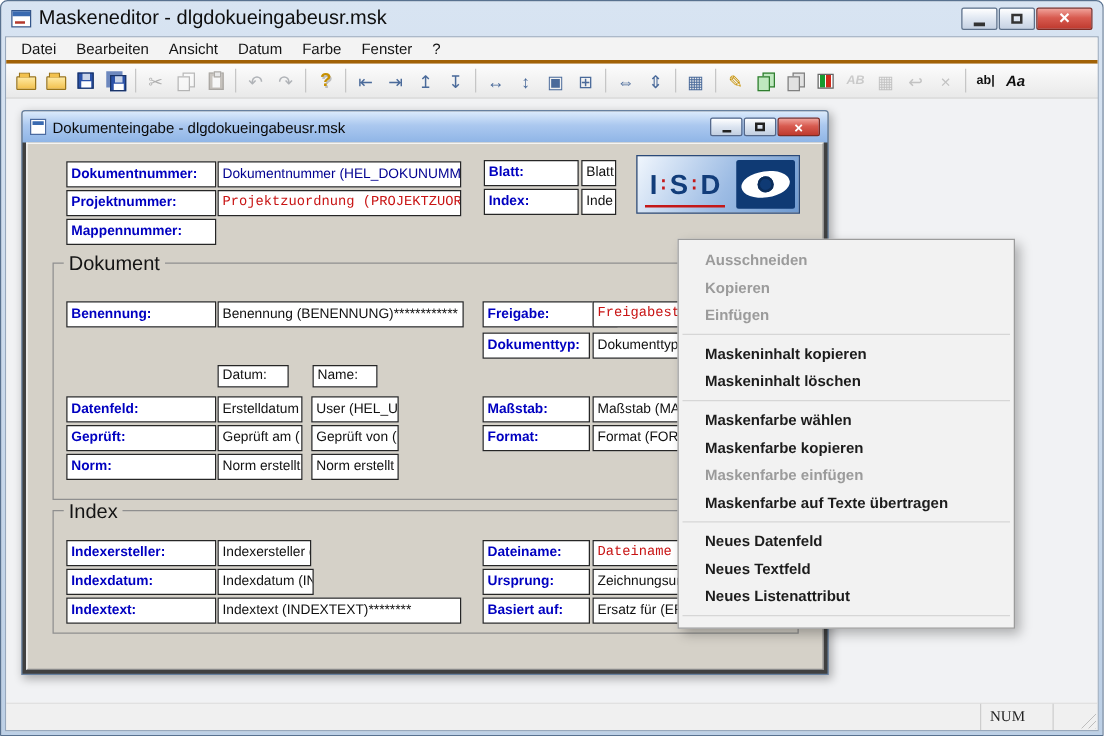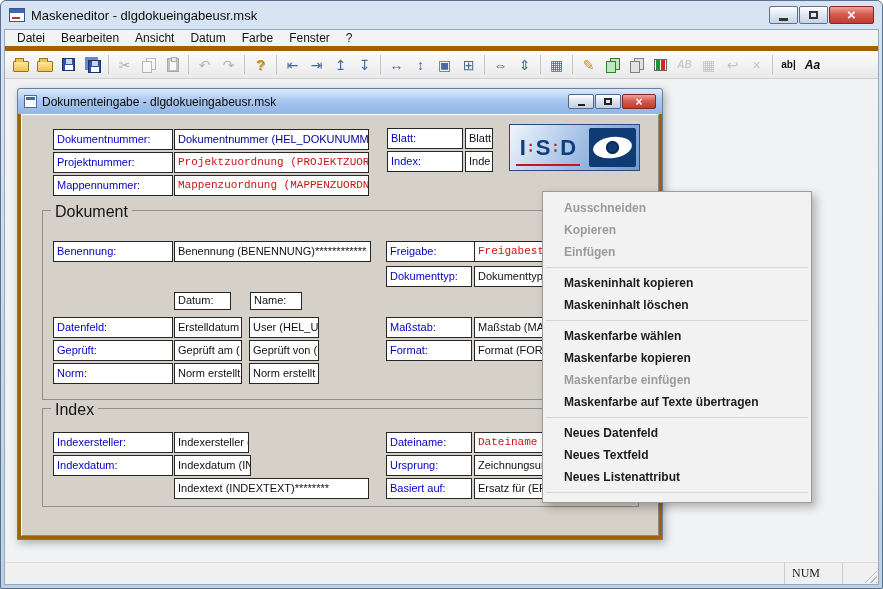--- a/index.html
+++ b/index.html
@@ -5,32 +5,32 @@
 <style>
   html,body{margin:0;padding:0;background:#ffffff;}
   *{box-sizing:border-box;}
   .window{position:relative;width:883px;height:589px;font-family:"Liberation Sans",sans-serif;
     background:linear-gradient(#d8e4f2,#bdd0e6);border:1px solid #58718f;border-radius:6px 6px 1px 1px;overflow:hidden;}
   
   .titlebar{height:28px;display:flex;align-items:center;padding:0 8px;}
   .app-icon{width:16px;height:14px;border:1px solid #33558a;background:#fff;position:relative;margin-right:6px;flex:none;}
   .app-icon::before{content:"";position:absolute;left:0;top:0;right:0;height:4px;background:#3a6ab0;}
   .app-icon::after{content:"";position:absolute;left:2px;bottom:2px;width:8px;height:2px;background:#b43a2e;}
-  .title-text{font-size:13px;color:#0e0e0e;white-space:nowrap;}
+  .title-text{font-size:16px;color:#0e0e0e;white-space:nowrap;}
   .win-controls{margin-left:auto;display:flex;gap:1px;align-self:flex-start;margin-top:5px;}
   .wbtn{width:29px;height:18px;border:1px solid #5e718a;border-radius:2px;display:flex;align-items:center;justify-content:center;
     background:linear-gradient(#ffffff,#e2e9f3 45%,#c6d2e3);}
   .g-min{width:9px;height:3px;background:#333;margin-top:8px;}
   .g-max{width:9px;height:8px;border:2px solid #333;background:transparent;}
   .wbtn.close{width:45px;background:linear-gradient(#f0a29a,#d85b50 45%,#bf3a2f);border-color:#7d2b24;color:#fff;
     font-size:15px;font-weight:700;line-height:16px;}
   
   .app-body{position:absolute;left:3px;right:3px;top:28px;bottom:3px;background:#f0f0f0;border:1px solid #98a8bc;
     display:flex;flex-direction:column;}
-  .menubar{height:21px;display:flex;align-items:center;background:#f3f3f3;border-bottom:5px solid #a16207;padding-left:4px;flex:none;}
+  .menubar{height:21px;display:flex;align-items:center;background:#f3f3f3;border-bottom:3px solid #a16207;padding-left:4px;flex:none;}
   .menu-item{padding:2px 8px;font-size:12px;color:#141414;}
   .toolbar{height:28px;display:flex;align-items:center;background:linear-gradient(#fcfcfc,#e9e9e9);
     border-bottom:1px solid #cfcfcf;padding:0 4px;gap:1px;flex:none;}
   .tbtn{width:23px;height:23px;display:flex;align-items:center;justify-content:center;border-radius:2px;flex:none;}
   .tbtn.disabled{opacity:.45;filter:grayscale(.8);}
   .tsep{width:1px;height:19px;background:#c6c6c6;margin:0 3px;flex:none;}
   .ticon{display:flex;align-items:center;justify-content:center;font-size:14px;line-height:1;}
   
   .icon-folder-open,.icon-folder{position:relative;width:16px;height:11px;margin-top:3px;border:1px solid #9a7418;border-radius:1px;
     background:linear-gradient(#ffe9a0,#f2c14e);}
@@ -51,41 +51,41 @@
   .icon-clipboard::before{content:"";position:absolute;left:2px;top:2px;width:6px;height:9px;background:#fff;}
   .icon-clipboard::after{content:"";position:absolute;left:3px;top:-2px;width:4px;height:3px;background:#d9d9d9;border:1px solid #6e4f22;}
   .icon-flag{width:13px;height:12px;border:1px solid #666;
     background:linear-gradient(90deg,#ffffff 0 12%,#169a2f 12% 44%,#ffffff 44% 56%,#cf2a1b 56% 88%,#ffffff 88%);}
   .icon-help{font-weight:800;font-size:15px;text-shadow:1px 1px 0 #bdbdbd;}
   .icon-ab-caps{font-style:italic;font-weight:700;font-size:10px;color:#9a9a9a;}
   .icon-ab-field{font-weight:700;font-size:10px;color:#101010;}
   .icon-aa-text{font-style:italic;font-weight:700;font-size:12px;color:#101010;}
   
   .client{position:relative;flex:1;background:#f1f2f4;overflow:hidden;}
-  .child{position:absolute;left:12px;top:9px;width:646px;height:452px;background:#a16207;border:1px solid #67809f;
+  .child{position:absolute;left:12px;top:9px;width:646px;height:452px;background:#404040;border:1px solid #67809f;
     border-radius:3px 3px 0 0;box-shadow:2px 3px 8px rgba(0,0,0,.3);z-index:1;}
   .child-titlebar{height:25px;display:flex;align-items:center;padding:0 6px;border-radius:2px 2px 0 0;
     background:linear-gradient(#dcebfc,#abc8ef 45%,#8fb5e6);}
   .doc-icon{width:13px;height:13px;background:#fff;border:1px solid #4a6aa0;position:relative;margin-right:5px;flex:none;}
   .doc-icon::before{content:"";position:absolute;left:1px;top:1px;right:1px;height:3px;background:#3a6ab0;}
   .child-title-text{font-size:12px;color:#0a0a0a;white-space:nowrap;}
   .child-controls{margin-left:auto;display:flex;gap:1px;}
   .cbtn{width:26px;height:15px;border:1px solid #55688a;border-radius:2px;display:flex;align-items:center;justify-content:center;
     background:linear-gradient(#ffffff,#dfe7f2 45%,#c2cfe1);}
   .cg-min{width:7px;height:2px;background:#222;margin-top:6px;}
   .cg-max{width:8px;height:7px;border:2px solid #222;}
   .cbtn.close{width:34px;background:linear-gradient(#f0a29a,#d85b50 45%,#bf3a2f);border-color:#7d2b24;color:#fff;
     font-size:12px;font-weight:700;}
   .child-content{position:absolute;left:3px;right:3px;top:25px;bottom:3px;background:#d5d1c8;
     border:1px solid;border-color:#ffffff #8a8a8a #8a8a8a #ffffff;}
   .form{position:relative;width:100%;height:100%;}
   
   .lbl,.fld,.hdr{position:absolute;height:21px;background:#fff;border:1px solid #262626;font-size:11px;line-height:18px;
     padding:0 3px;white-space:nowrap;overflow:hidden;}
-  .lbl{color:var(--label_blue,#0000c0);font-weight:400;}
+  .lbl{color:var(--label_blue,#0000c0);font-weight:700;}
   .fld{color:#101010;}
   .fld.red{color:var(--field_red,#c81414);font-family:Liberation Mono, monospace;}
   .fld.navy{color:var(--field_navy,#000090);}
   .hdr{height:18px;line-height:15px;color:#101010;}
   .grp{position:absolute;border:1px solid #8f8f8f;}
   .grp-label{position:absolute;top:-8px;left:8px;background:#d5d1c8;padding:0 4px;font-size:16px;color:#141414;}
   
   .logo{position:absolute;display:flex;align-items:stretch;border:1px solid #2a4a7a;
     background:linear-gradient(120deg,#f0f6fd,#9dbce4 55%,#6f9ad0);}
   .logo-letters{flex:1;display:flex;align-items:center;justify-content:center;gap:3px;position:relative;
@@ -281,21 +281,20 @@
             <div class="fld navy" style="left:152px;top:14px;width:195px">Dokumentnummer (HEL_DOKUNUMME</div>
             <div class="lbl" style="left:365px;top:13px;width:76px">Blatt:</div>
             <div class="fld" style="left:443px;top:13px;width:28px">Blatt</div>
 
             <div class="lbl" style="left:31px;top:37px;width:120px">Projektnummer:</div>
             <div class="fld red" style="left:152px;top:37px;width:195px">Projektzuordnung (PROJEKTZUORDN</div>
             <div class="lbl" style="left:365px;top:36px;width:76px">Index:</div>
             <div class="fld" style="left:443px;top:36px;width:28px">Inde</div>
 
             <div class="lbl" style="left:31px;top:60px;width:120px">Mappennummer:</div>
-            <div class="fld red" style="left:152px;top:60px;width:195px">Mappenzuordnung (MAPPENZUORDN</div>
 
             <div class="logo" style="left:487px;top:9px;width:131px;height:47px">
               <div class="logo-letters">
                 <span>I</span>
                   <span class="logo-sep">∶</span>
                   <span>S</span>
                   <span class="logo-sep">∶</span>
                   <span>D</span>
               </div>
               <div class="logo-eye"></div>
@@ -331,20 +330,21 @@
             <div class="lbl" style="left:31px;top:317px;width:120px">Indexersteller:</div>
             <div class="fld" style="left:152px;top:317px;width:75px">Indexersteller (</div>
             <div class="lbl" style="left:364px;top:317px;width:86px">Dateiname:</div>
             <div class="fld red" style="left:452px;top:317px;width:89px">Dateiname (H</div>
 
             <div class="lbl" style="left:31px;top:340px;width:120px">Indexdatum:</div>
             <div class="fld" style="left:152px;top:340px;width:77px">Indexdatum (IN</div>
             <div class="lbl" style="left:364px;top:340px;width:86px">Ursprung:</div>
             <div class="fld" style="left:452px;top:340px;width:89px">Zeichnungsur</div>
 
+            <div class="lbl" style="left:31px;top:363px;width:120px">Indextext:</div>
             <div class="fld" style="left:152px;top:363px;width:195px">Indextext (INDEXTEXT)********</div>
             <div class="lbl" style="left:364px;top:363px;width:86px">Basiert auf:</div>
             <div class="fld" style="left:452px;top:363px;width:89px">Ersatz für (ER</div>
 
           </div>
         </div>
       </div>
     </div>
 
     <div class="statusbar">

